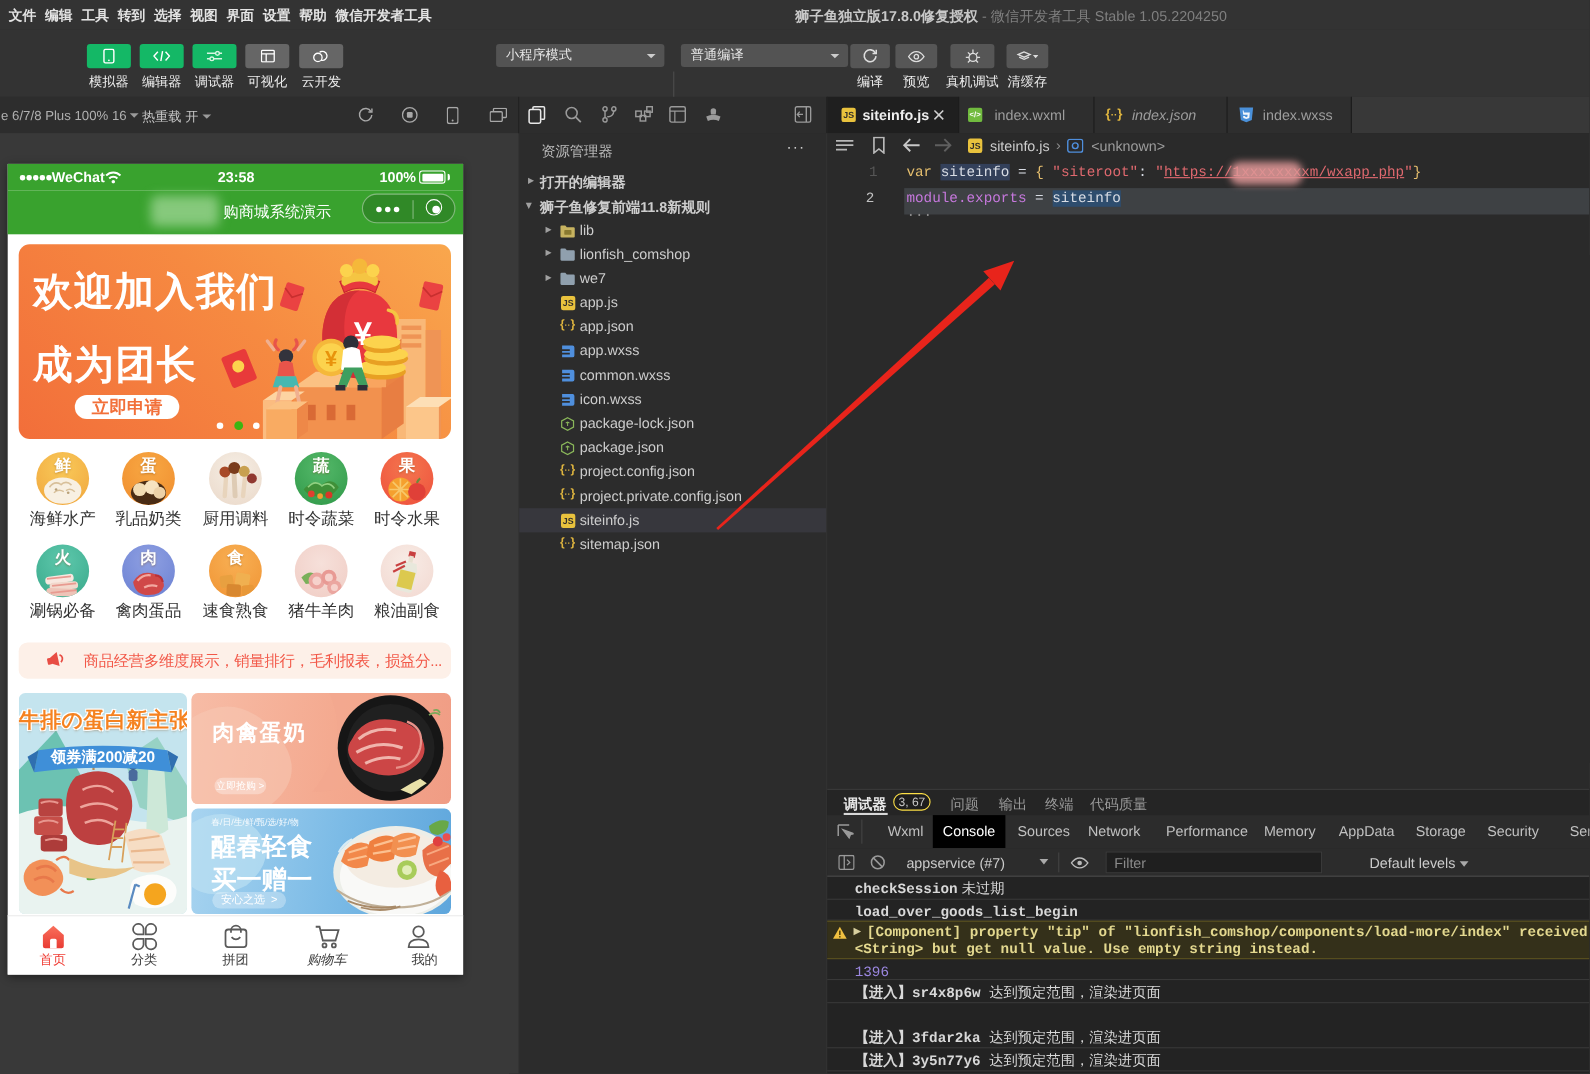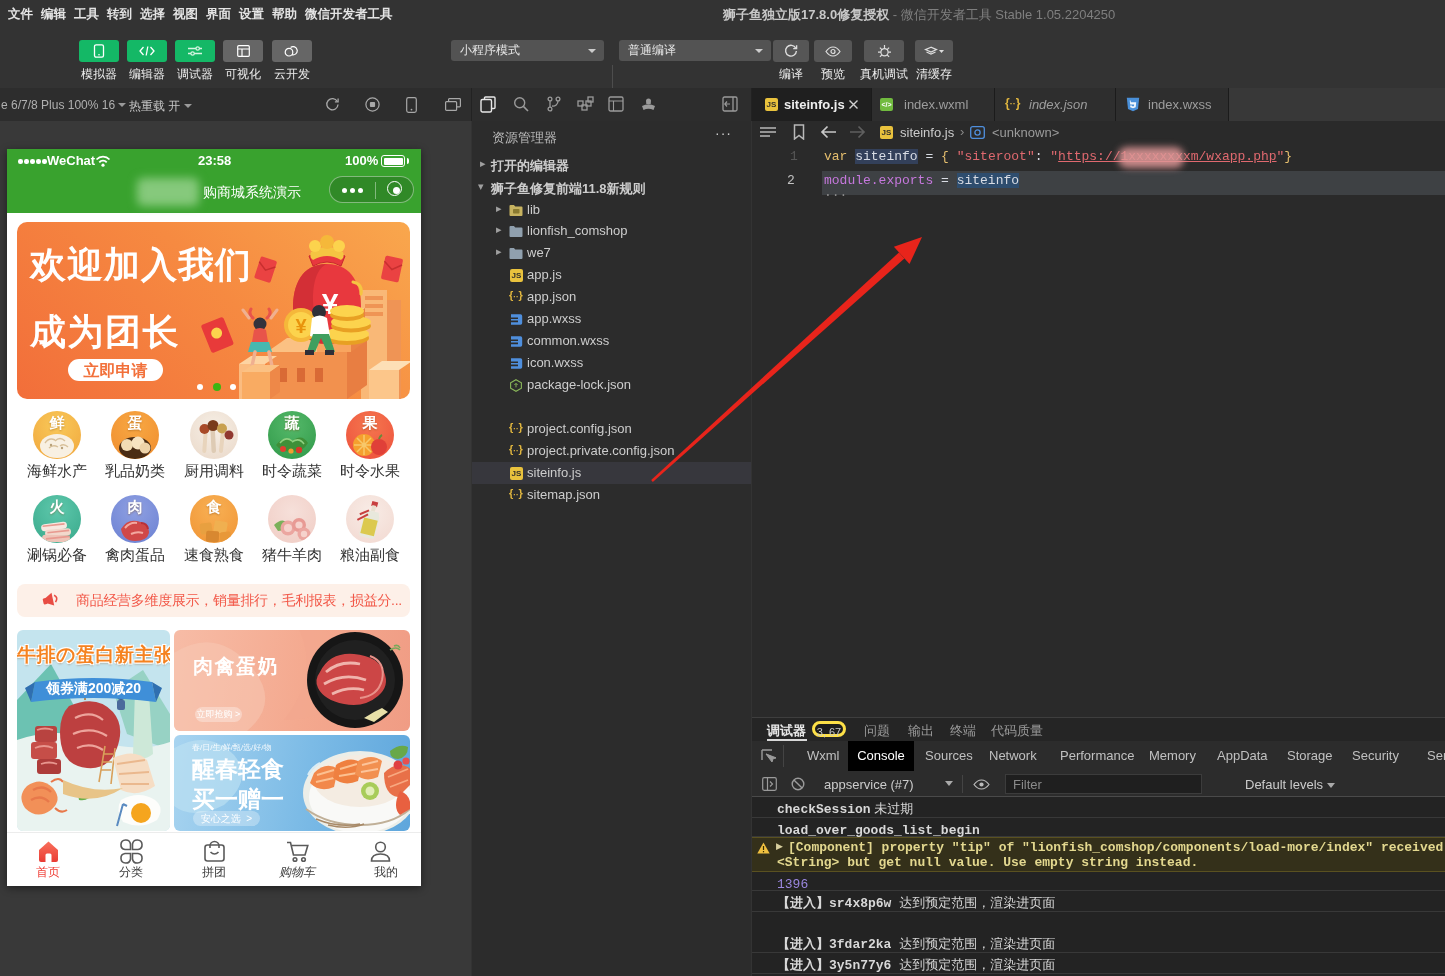--- a/index.html
+++ b/index.html
@@ -671,20 +671,27 @@
         </svg>
         <span class="etxt">icon.wxss</span>
       </div>
     <div class="erow" style="top:253px;">
         <svg class="fico" viewBox="0 0 14 14">
           <path d="M7 0.8 L12.8 4 v6 L7 13.2 L1.2 10 V4z" fill="none" stroke="#8ab75a" stroke-width="1.2"></path>
           <path d="M7 5 v4 M5.2 6 L7 5 l1.8 1" fill="none" stroke="#8ab75a" stroke-width="1"></path>
         </svg>
         <span class="etxt">package-lock.json</span>
       </div>
+    <div class="erow" style="top:275px;">
+        <svg class="fico" viewBox="0 0 14 14">
+          <path d="M7 0.8 L12.8 4 v6 L7 13.2 L1.2 10 V4z" fill="none" stroke="#8ab75a" stroke-width="1.2"></path>
+          <path d="M7 5 v4 M5.2 6 L7 5 l1.8 1" fill="none" stroke="#8ab75a" stroke-width="1"></path>
+        </svg>
+        <span class="etxt">package.json</span>
+      </div>
     <div class="erow" style="top:297px;">
         <span class="jbraces">{<i>··</i>}</span>
         <span class="etxt">project.config.json</span>
       </div>
     <div class="erow" style="top:319px;">
         <span class="jbraces">{<i>··</i>}</span>
         <span class="etxt">project.private.config.json</span>
       </div>
     <div class="erow" style="top:341px;background:#37373d;">
         <span class="jsbadge">JS</span>
@@ -723,21 +730,21 @@
     <div class="abs mono" style="left:72px;top:28px;white-space:pre;"><span style="color:#e6bf6e;">var</span><span style="color:#d8dce4;"> <span style="background:#33405a;">siteinfo</span> = </span><span style="color:#e6bf6e;">{</span><span style="color:#d8dce4;"> </span><span style="color:#e0696f;">"siteroot"</span><span style="color:#d8dce4;">: </span><span style="color:#e0696f;">"<span style="text-decoration:underline;">https://1xxxxxxxxm/wxapp.php</span>"</span><span style="color:#e6bf6e;">}</span></div>
     <div class="abs" style="left:70px;top:50px;width:623px;height:24px;background:#3e4144;"></div>
     <div class="abs mono" style="left:72px;top:52px;white-space:pre;"><span><span style="color:#c678dd;">module.exports</span><span style="color:#d8dce4;"> = </span><span style="color:#d8dce4;background:#2e4d6e;">siteinfo</span></span></div>
     <div class="abs" style="left:366px;top:26px;width:66px;height:21px;background:rgba(222,150,150,0.88);border-radius:9px;filter:blur(3.5px);"></div>
     <div class="abs mono" style="left:72px;top:64px;color:#8a8a8a;">...</div>
   </div>
   <div id="console">
     <div class="abs" style="left:0;top:0;width:693px;height:24px;background:#252525;border-top:1px solid #3e3e3e;">
       <div class="abs" style="left:15px;top:4px;color:#e8e8e8;font-size:13px;font-weight:700;">调试器</div>
       <div class="abs" style="left:15px;top:21px;width:40px;height:2px;background:#d8d8d8;"></div>
-      <div class="abs" style="left:60px;top:3px;width:34px;height:16px;border:3px solid #fde047;border-radius:9px;background:#1d1d1d;color:#c8c8c8;font-size:11px;text-align:center;line-height:16px;">3, 67</div>
+      <div class="abs" style="left:60px;top:3px;width:34px;height:16px;border:1px solid #fde047;border-radius:9px;background:#1d1d1d;color:#c8c8c8;font-size:11px;text-align:center;line-height:16px;">3, 67</div>
       <div class="abs" style="left:112px;top:4px;color:#9a9a9a;font-size:13px;">问题</div>
       <div class="abs" style="left:156px;top:4px;color:#9a9a9a;font-size:13px;">输出</div>
       <div class="abs" style="left:198px;top:4px;color:#9a9a9a;font-size:13px;">终端</div>
       <div class="abs" style="left:239px;top:4px;color:#9a9a9a;font-size:13px;">代码质量</div>
     </div>
     <div class="abs" style="left:0;top:24px;width:693px;height:30px;background:#2c2c2c;">
       <svg class="abs" style="left:9px;top:8px;" width="15" height="15" viewBox="0 0 15 15">
           <path d="M1 1 h10 M1 1 v10" stroke="#9a9a9a" stroke-width="1.4"></path>
           <path d="M5 5 l6 8 1.2-3.4 L15.6 9z M5 5 l8 4" fill="#9a9a9a" stroke="#9a9a9a" stroke-width="1"></path>
         </svg>

